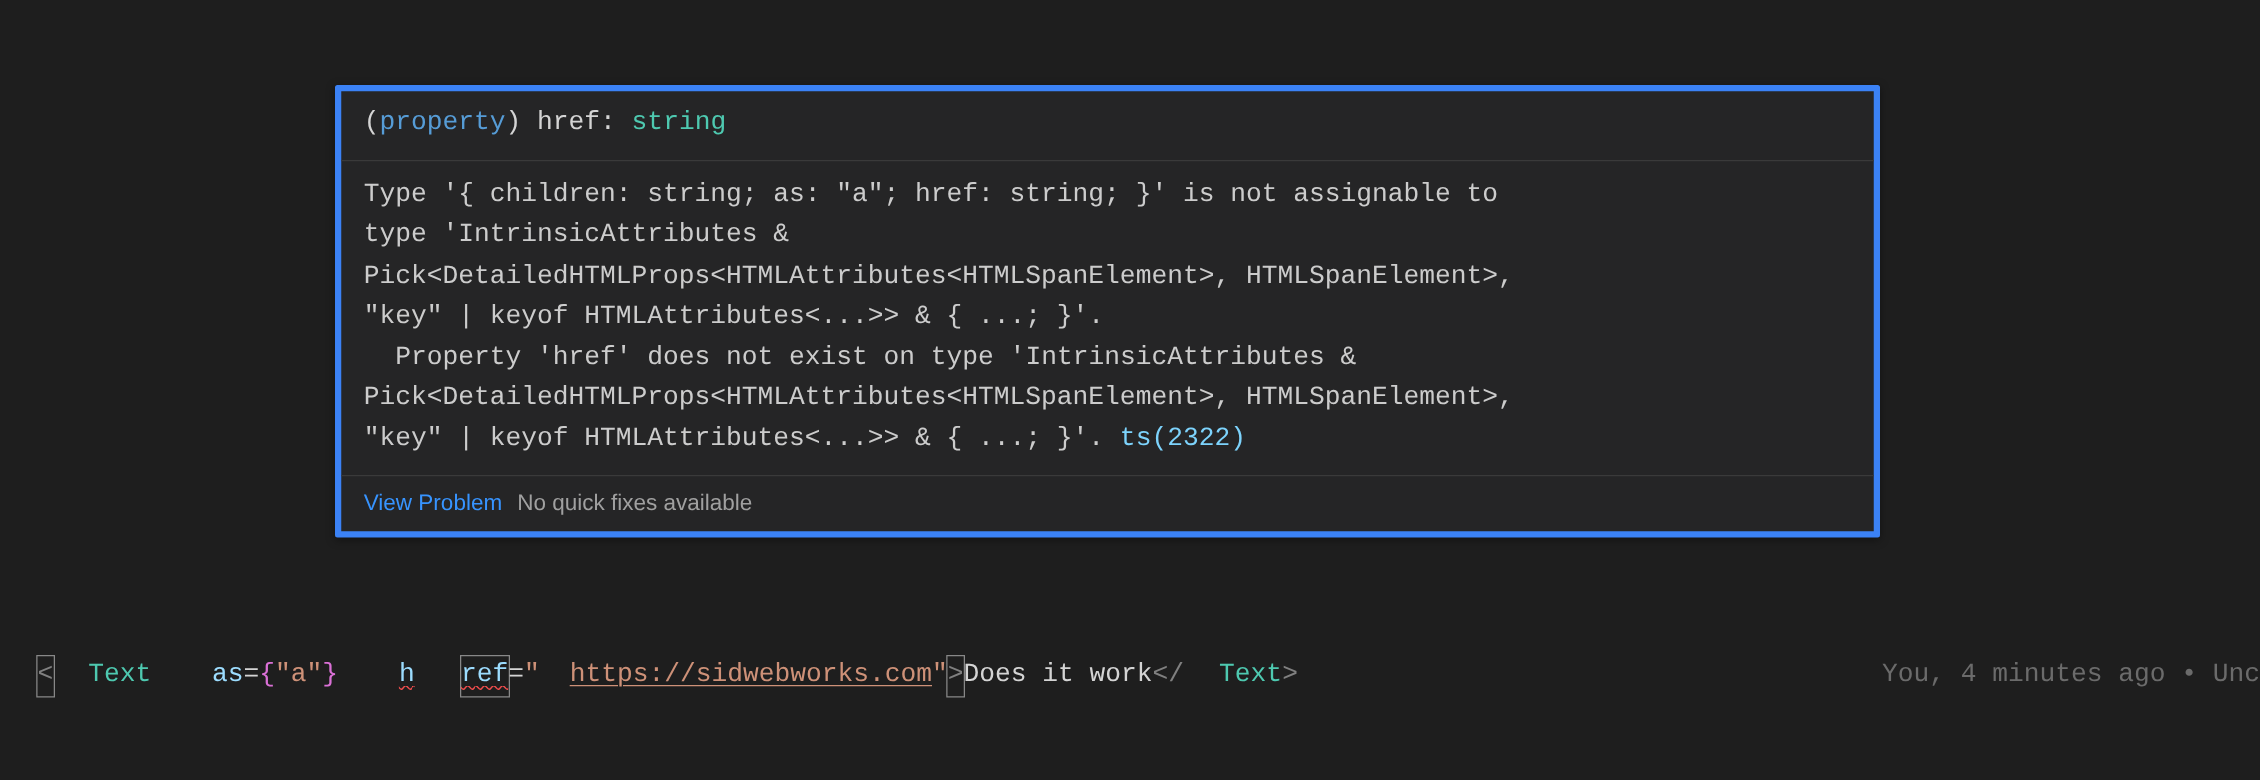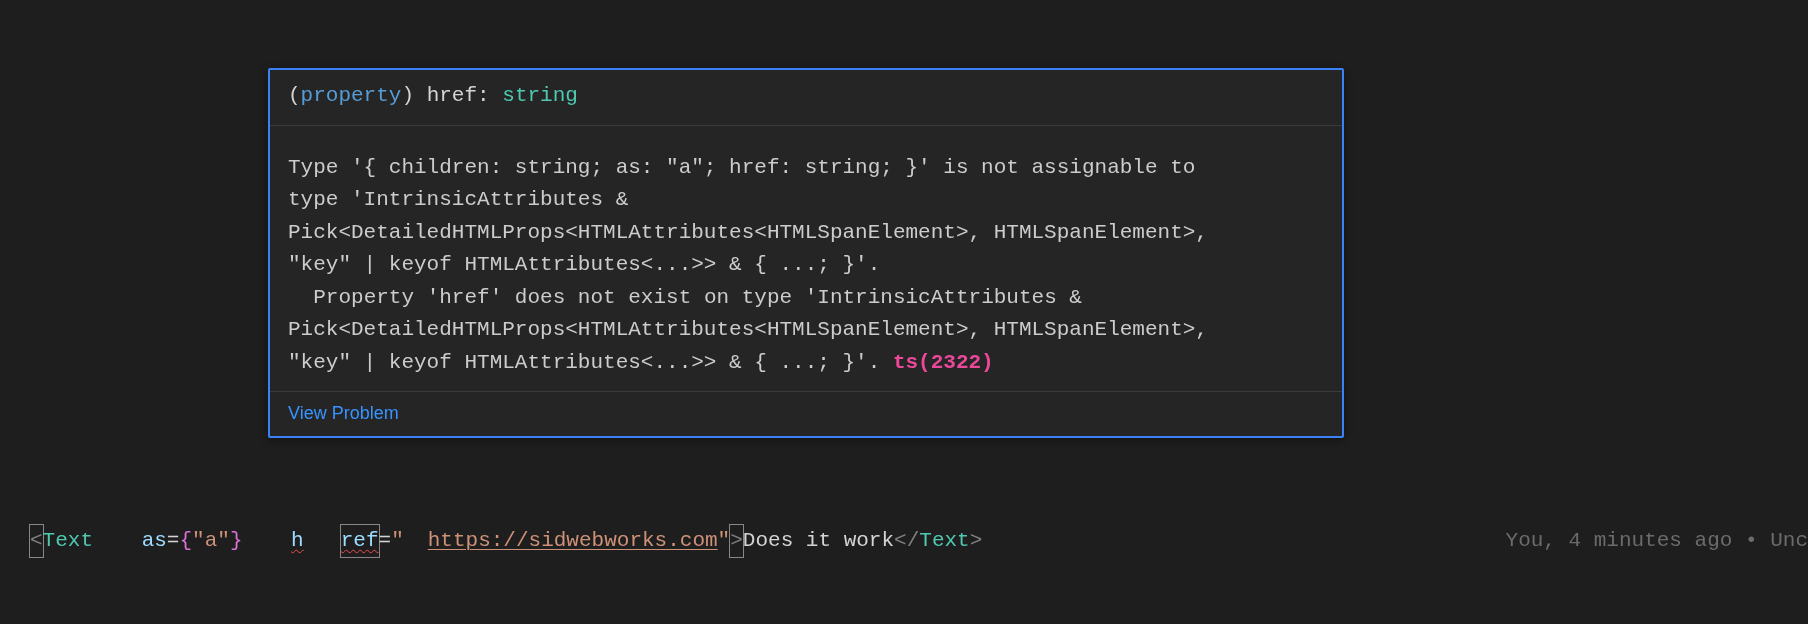--- a/index.html
+++ b/index.html
@@ -12,47 +12,47 @@
     overflow: hidden;
     width: 1808px;
     height: 624px;
     position: relative;
   }
 
   .tooltip {
     position: absolute;
     left: 268px;
     top: 68px;
-    width: 1076px;
+    width: 1236px;
     background: #252526;
-    border: 2px solid #3b82f6;
+    border: 5px solid #3b82f6;
     border-radius: 2px;
     box-shadow: 0 2px 8px rgba(0,0,0,0.4);
   }
 
   .tooltip-signature {
     padding: 10px 18px 12px 18px;
     border-bottom: 1px solid #3a3a3a;
     font-size: 21px;
     white-space: pre;
   }
   .sig-paren { color: #d4d4d4; }
   .sig-kw    { color: #569cd6; }
   .sig-name  { color: #d4d4d4; }
   .sig-type  { color: #4ec9b0; }
   .sig-colon { color: #d4d4d4; }
 
   .tooltip-body {
-    padding: 26px 18px 12px 18px;
+    padding: 12px 18px 12px 18px;
     font-size: 21px;
     color: #cccccc;
     border-bottom: 1px solid #3a3a3a;
     white-space: pre-wrap;
   }
-  .err-code { color: #ec4899; font-weight: bold; }
+  .err-code { color: #7dd3fc; }
 
   .tooltip-footer {
     padding: 8px 18px;
     font-size: 18px;
     font-family: -apple-system, BlinkMacSystemFont, "Segoe UI", sans-serif;
     display: flex;
     gap: 12px;
     align-items: center;
   }
   .view-problem { color: #3794ff; cursor: pointer; }
@@ -71,21 +71,21 @@
     white-space: pre;
   }
 
   .cursor-bracket {
     display: inline-block;
     border: 1px solid #888;
     margin-right: -1px;
     margin-left: -1px;
   }
 
-  .tok-component { color: #4ec9b0; }
+  .tok-component { color: #4ec9b0; margin-left: 28px; }
   .tok-attr      { color: #9cdcfe; margin-left: 36px; }
   .tok-punct     { color: #d4d4d4; }
   .tok-brace     { color: #da70d6; }
   .tok-string    { color: #ce9178; }
   .tok-text      { color: #d4d4d4; }
   .tok-angle     { color: #808080; }
 
   .href-err {
     text-decoration-line: underline;
     text-decoration-style: wavy;
@@ -126,20 +126,21 @@
   <div class="tooltip-body"><span>Type '{ children: string; as: "a"; href: string; }' is not assignable to
 type 'IntrinsicAttributes &amp;
 Pick&lt;DetailedHTMLProps&lt;HTMLAttributes&lt;HTMLSpanElement&gt;, HTMLSpanElement&gt;,
 "key" | keyof HTMLAttributes&lt;...&gt;&gt; &amp; { ...; }'.
   Property 'href' does not exist on type 'IntrinsicAttributes &amp;
 Pick&lt;DetailedHTMLProps&lt;HTMLAttributes&lt;HTMLSpanElement&gt;, HTMLSpanElement&gt;,
 "key" | keyof HTMLAttributes&lt;...&gt;&gt; &amp; { ...; }'.</span><span class="err-code"> ts(2322)</span></div>
 
   <div class="tooltip-footer">
     <span class="view-problem">View Problem</span>
+    <span class="no-fixes">No quick fixes available</span>
   </div>
 </div>
 
 <div class="code-line"><span class="tok-angle cursor-bracket">&lt;</span><span class="tok-component">Text</span><span> </span><span class="tok-attr">as</span><span class="tok-punct">=</span><span class="tok-brace">{</span><span class="tok-string">"a"</span><span class="tok-brace">}</span><span> </span><span class="tok-attr href-err">h</span><span class="tok-attr href-err cursor-bracket">ref</span><span class="tok-punct">=</span><span class="tok-string">"</span><span class="tok-string url-underline">https://sidwebworks.com</span><span class="tok-string">"</span><span class="tok-angle cursor-bracket">&gt;</span><span class="tok-text">Does it work</span><span class="tok-angle">&lt;</span><span class="tok-angle">/</span><span class="tok-component">Text</span><span class="tok-angle">&gt;</span></div>
 
 <div class="gitlens">
   <span>You, 4 minutes ago • Unc</span>
 </div>
 
 </body></html>

